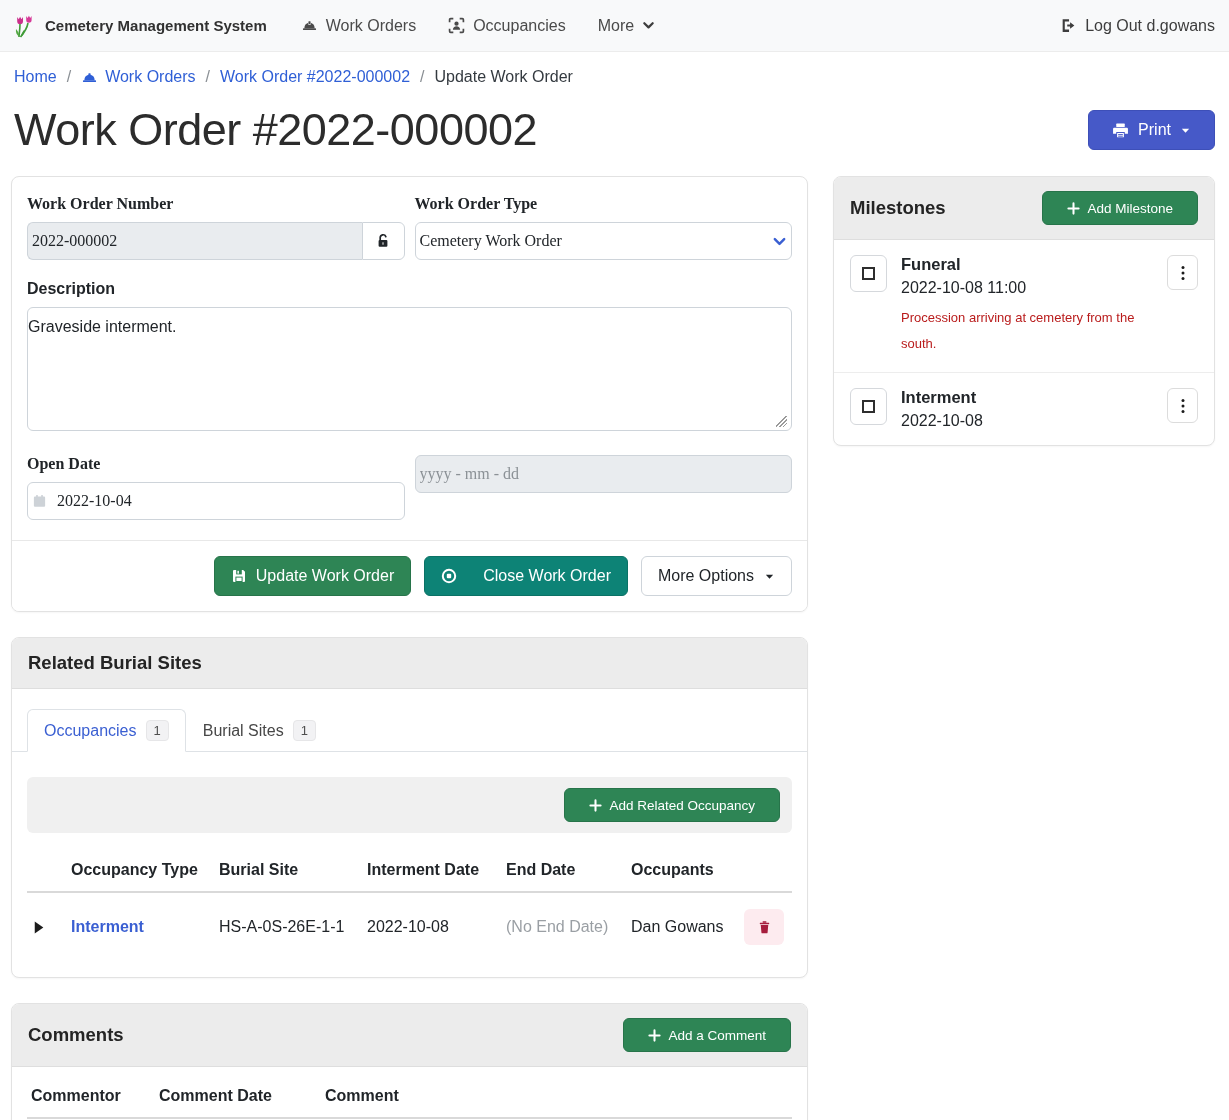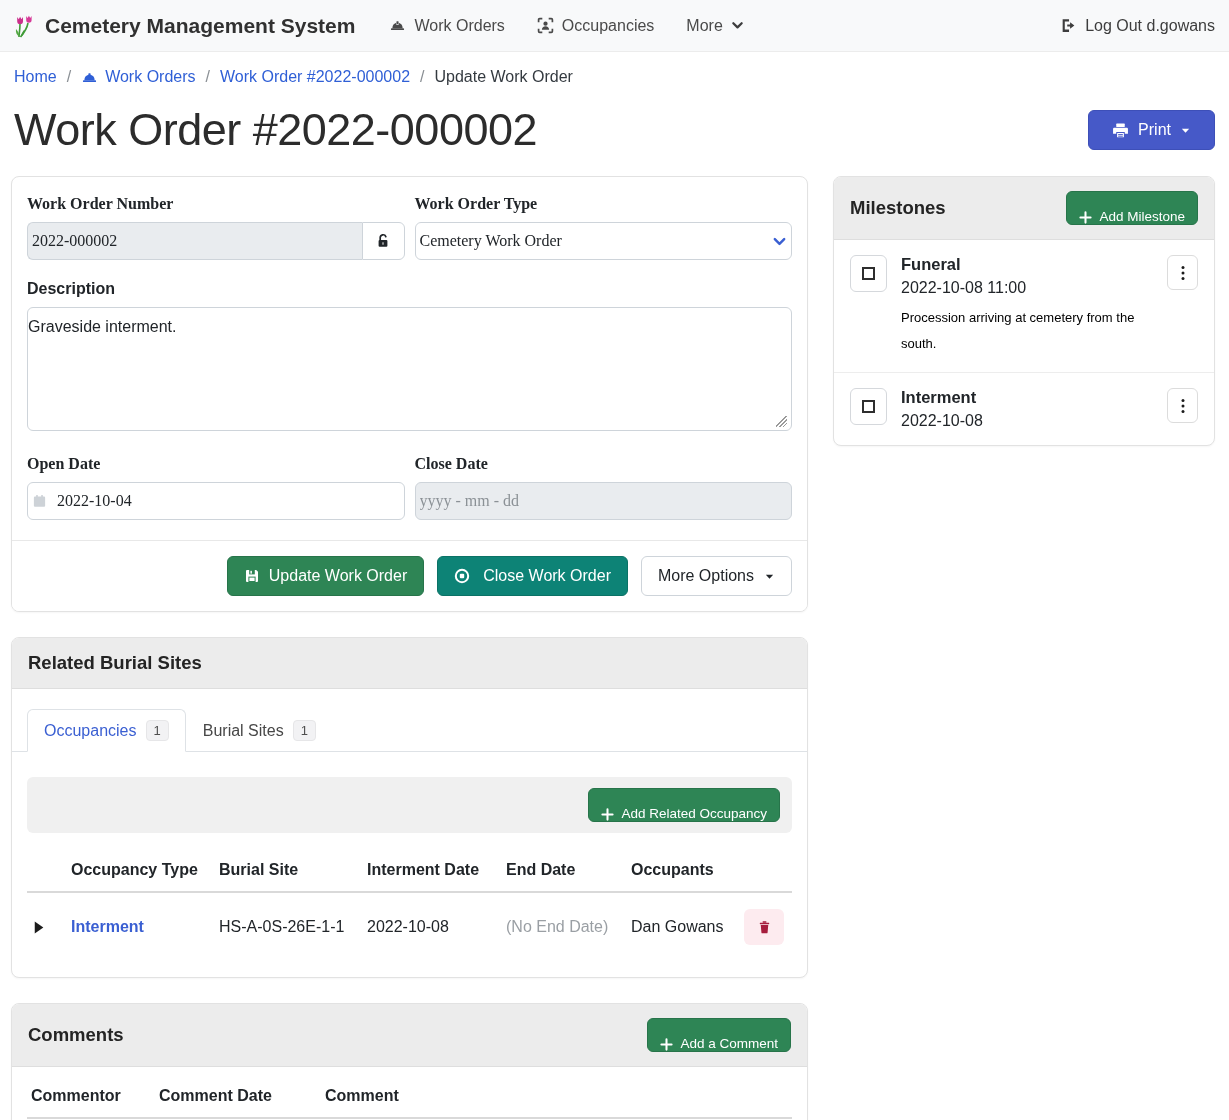--- a/index.html
+++ b/index.html
@@ -10,21 +10,21 @@
     color:#212529; font-size:16px;
   }
   svg { display:block; }
 
   
   .navbar {
     height:52px; background:#f8f9fa; border-bottom:1px solid #ececec;
     display:flex; align-items:center; padding:0 14px; gap:10px;
   }
   .brand { display:flex; align-items:center; gap:9px; cursor:pointer; }
-  .brand-title { font-weight:bold; font-size:21px; color:#313131; }
+  .brand-title { font-weight:bold; font-size:15px; color:#313131; }
   .nav-items { display:flex; align-items:center; gap:32px; margin-left:24px; }
   .nav-item { display:flex; align-items:center; gap:8px; color:#4a4a4a; cursor:pointer; }
   .nav-item .lbl { font-size:16px; }
   .nav-spacer { flex:1; }
   .logout { display:flex; align-items:center; gap:8px; color:#3d3d3d; cursor:pointer; }
 
   
   .breadcrumb { display:flex; align-items:center; padding:16px 14px 10px; gap:10px; font-size:16px; }
   .crumb-link { color:#2f5fd6; text-decoration:none; display:flex; align-items:center; gap:7px; cursor:pointer; }
   .crumb-sep { color:#8a8f94; }
@@ -71,30 +71,30 @@
   .ta-wrap::after {
     content:""; position:absolute; right:5px; bottom:8px; width:11px; height:11px; pointer-events:none;
     background:linear-gradient(135deg,transparent 0 45%,#9a9a9a 45% 52%,transparent 52% 62%,#9a9a9a 62% 69%,transparent 69% 79%,#9a9a9a 79% 86%,transparent 86%);
   }
   input.bare { border:none; outline:none; background:transparent; font-size:16px; font-family:inherit; flex:1; color:#212529; }
   input.bare::placeholder { color:#8b9196; }
   .card-footer {
     border-top:1px solid #e8e8e8; padding:15px; display:flex; justify-content:flex-end; gap:13px; background:#fff;
   }
   .btn-green { background:#2e8555; border:1px solid #27744a; color:#fff; font-size:16px; height:40px; padding:0 16px; gap:9px; }
-  .btn-teal  { background:#0d8376; border:1px solid #0b7266; color:#fff; font-size:16px; height:40px; padding:4px 16px; gap:13px; }
+  .btn-teal  { background:#0d8376; border:1px solid #0b7266; color:#fff; font-size:16px; height:40px; padding:4px 16px; gap:26px; }
   .btn-plain { background:#fff; border:1px solid #ced4da; color:#212529; font-size:16px; height:40px; padding:0 16px; gap:10px; }
 
   
   .sec-header {
     background:#ececec; border-bottom:1px solid #dedede; padding:14px 16px;
     display:flex; align-items:center; justify-content:space-between;
   }
   .sec-title { font-weight:bold; font-size:18.5px; color:#242424; }
-  .btn-sm { height:34px; font-size:13.5px; padding:0 12px; gap:7px;align-items:flex-end; }
+  .btn-sm { height:34px; font-size:13.5px; padding:0 24px; gap:7px; }
 
   
   .tabs { display:flex; padding:20px 15px 0; border-bottom:1px solid #dee2e6; }
   .tab { display:flex; align-items:center; gap:9px; padding:10px 16px; cursor:pointer;
          border:1px solid transparent; border-radius:6px 6px 0 0; margin-bottom:-1px; font-size:16px; color:#474747; }
   .tab.active { background:#fff; border-color:#dee2e6; border-bottom-color:#fff; color:#3a5fd2; }
   .badge { background:#f2f2f4; border:1px solid #e6e6e8; border-radius:4px; font-size:13px; color:#4f4f4f; padding:2px 7px; }
 
   .toolbar { margin:25px 15px 8px; background:#f0f0f0; border-radius:6px; padding:11px 12px; display:flex; justify-content:flex-end; }
 
@@ -118,21 +118,21 @@
   .ms-item:last-child { border-bottom:none; }
   .ms-check {
     width:37px; height:37px; flex:0 0 37px; border:1px solid #d5d8dc; border-radius:6px; background:#fff;
     display:flex; align-items:center; justify-content:center; cursor:pointer;
   }
   .ms-check .sq { width:13px; height:13px; border:2px solid #2e2e2e; }
   .ms-check.checked { background:#e9e9e9; border-color:#e0e0e0; }
   .ms-content { flex:1; }
   .ms-title { font-weight:bold; font-size:16.5px; margin-bottom:5px; }
   .ms-date { font-size:16px; color:#212529; }
-  .ms-desc { font-size:13px; color:#000000; line-height:2.0; margin-top:8px; }
+  .ms-desc { font-size:13px; color:#b91c1c; line-height:2.0; margin-top:8px; }
   .ms-kebab {
     width:31px; height:35px; border:1px solid #dcdcdc; border-radius:6px; background:#fff; cursor:pointer;
     display:flex; align-items:center; justify-content:center;
   }
 </style>
 </head>
 <body>
 
 <div class="navbar">
   <div class="brand">
@@ -286,21 +286,20 @@
                 <svg width="15" height="16" viewBox="0 0 16 16" fill="#cdd2d7">
                   <rect x="2" y="3.2" width="12" height="11" rx="1.2"></rect>
                   <rect x="4.4" y="1.6" width="1.8" height="3" rx="0.6"></rect>
                   <rect x="9.8" y="1.6" width="1.8" height="3" rx="0.6"></rect>
                 </svg>
               </span>
               <span>2022-10-04</span>
             </div>
           </div>
           <div class="field">
-            <div class="field-label">Close Date</div>
             <div class="fake-input disabled">
               <input class="bare" disabled="" placeholder="yyyy - mm - dd" style="">
             </div>
           </div>
         </div>
       </div>
 
       <div class="card-footer">
         <button class="btn btn-green">
           <span>

